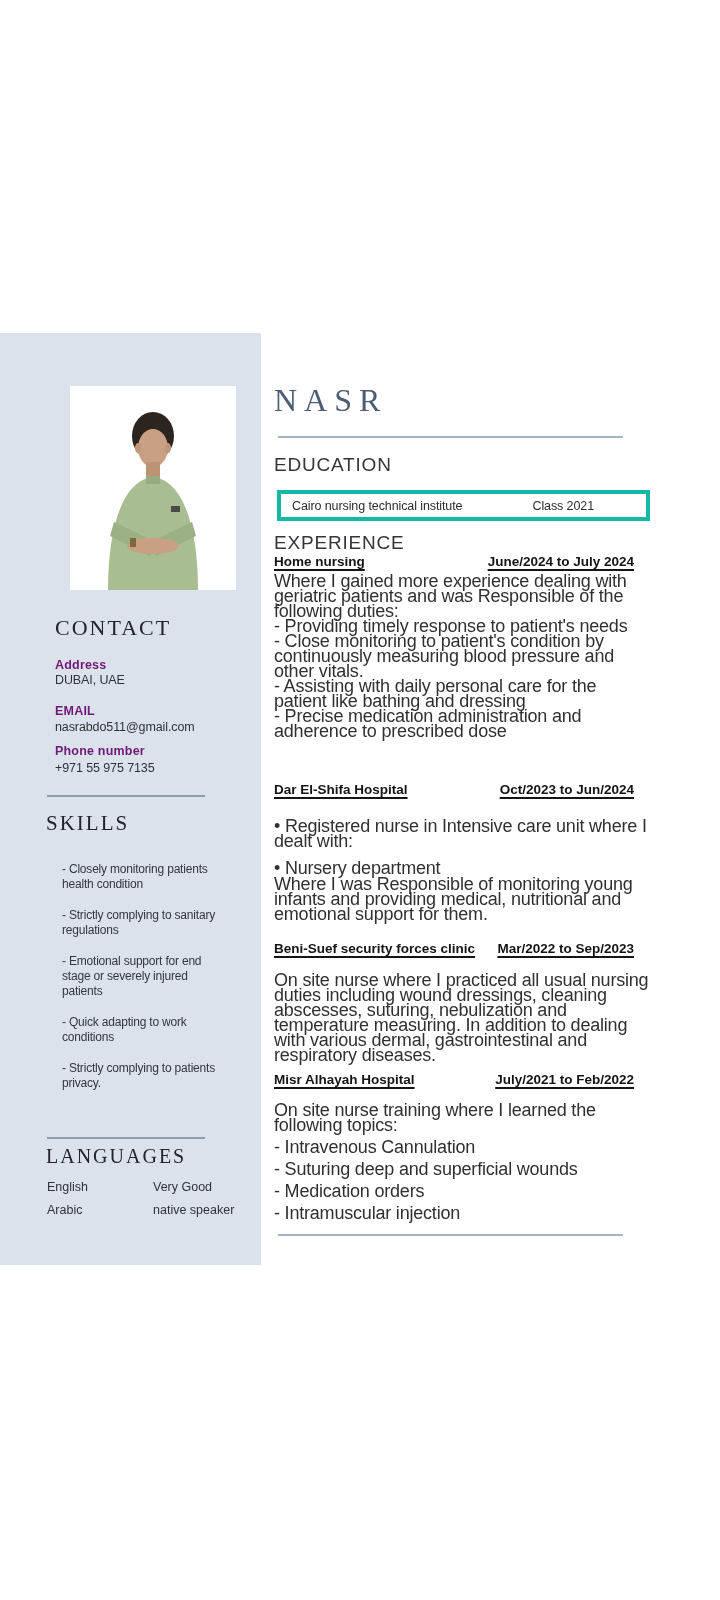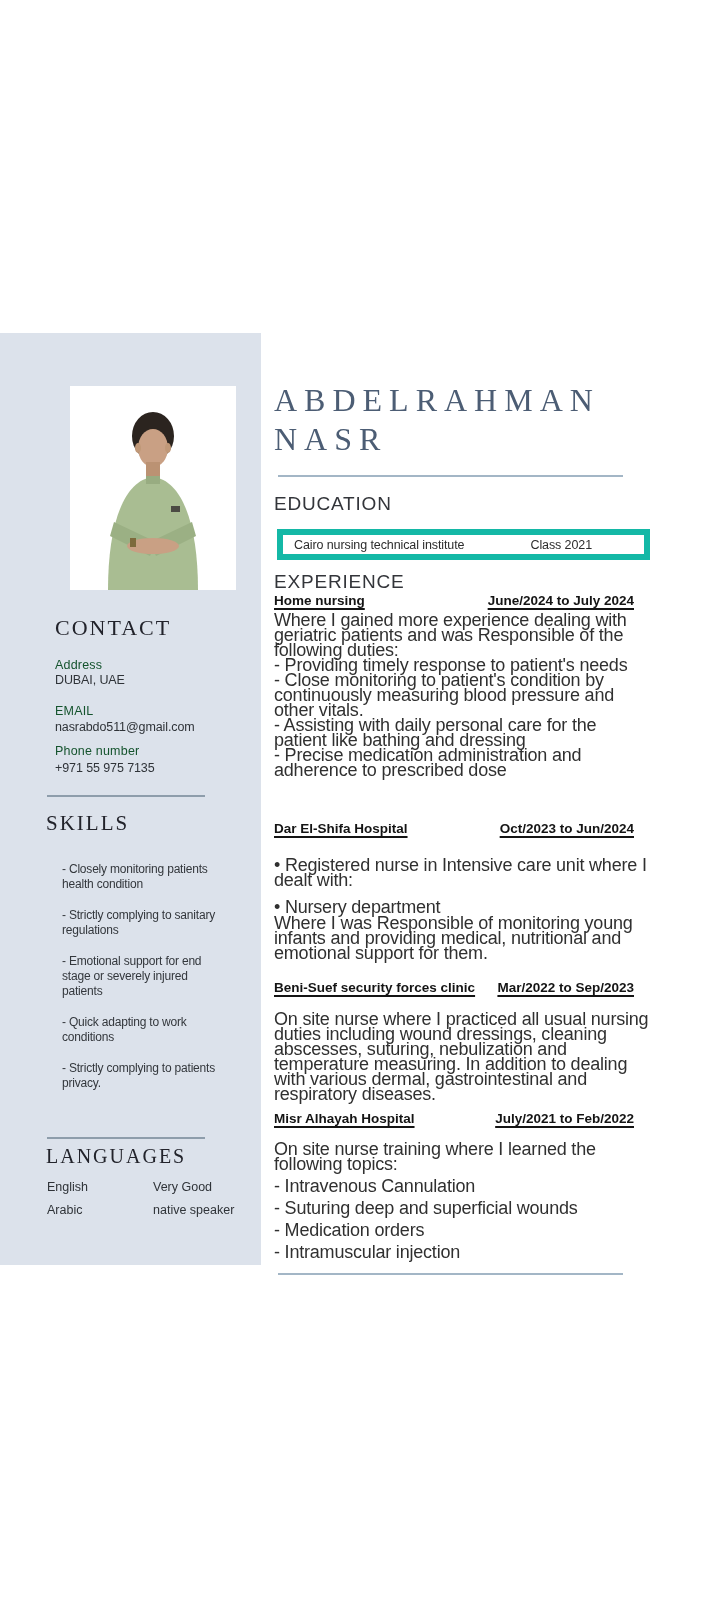--- a/index.html
+++ b/index.html
@@ -17,21 +17,21 @@
     position:absolute; left:70px; top:53px; width:166px; height:204px;
     background:#ffffff; overflow:hidden;
   }
   .side-flow { position:absolute; left:0; top:282px; width:261px; }
   .side-heading {
     font-family:"Liberation Serif", serif; font-size:22px; letter-spacing:2px;
     color:#22232b; margin-left:55px; font-weight:500;
   }
   .side-heading.small { font-size:20px; margin-left:46px; }
   .c-label {
-    margin-left:55px; font-size:12.5px; font-weight:normal; color:#14532d;
+    margin-left:55px; font-size:12.5px; font-weight:bold; color:#701a75;
     letter-spacing:0.2px;
   }
   .c-value { margin-left:55px; font-size:12.5px; color:#2f3338; letter-spacing:-0.1px; }
   .side-divider {
     margin-left:47px; width:158px; border-top:2px solid #8e9dab; height:0;
   }
   .skills-list { margin:26px 20px 0 46px; font-size:12px; line-height:15px;
     color:#33373c; letter-spacing:-0.2px; }
   .skills-list > div { margin:16px; }
   .skills-list > div:last-child { margin-top:8px; }
@@ -46,21 +46,21 @@
   }
   .rule { margin-left:4px; width:345px; border-top:2px solid #a3b6c6; height:0; }
   .rule1 { margin-top:16px; }
   .rule2 { margin-top:13px; }
   .sec-heading {
     margin-top:16px; font-size:19px; line-height:22px; color:#33353a;
     font-weight:500; letter-spacing:0.8px;
   }
   .edu-box {
     margin-top:14px; margin-left:3px; width:373px; height:31px;
-    border:6px solid #14b8a6; display:flex; align-items:center;
+    border:4px solid #14b8a6; display:flex; align-items:center;
     justify-content:space-between; padding:0 52px 0 11px;
     font-size:12.5px; color:#2c2c2c; letter-spacing:-0.1px;
   }
   .sec-heading.exp { margin-top:12px; line-height:20px; }
   .job-head {
     width:360px; display:flex; justify-content:space-between;
     font-size:13.5px; font-weight:bold; color:#141414; line-height:15px;gap:12px;
   }
   .job-head span {
     text-decoration:underline; text-decoration-thickness:1.5px;
@@ -144,21 +144,20 @@
       <div class="lang-list">
           <div><span>English</span><span>Very Good</span></div>
           <div><span>Arabic</span><span>native speaker</span></div>
         </div>
     </div>
   </div>
 
   <div class="main">
 
     <div class="name">
-      <div>ABDELRAHMAN</div>
       <div>NASR</div>
     </div>
 
     <div class="rule rule1"></div>
 
     <div class="sec-heading">EDUCATION</div>
 
     <div class="edu-box">
       <span>Cairo nursing technical institute</span>
       <span>Class 2021</span>

